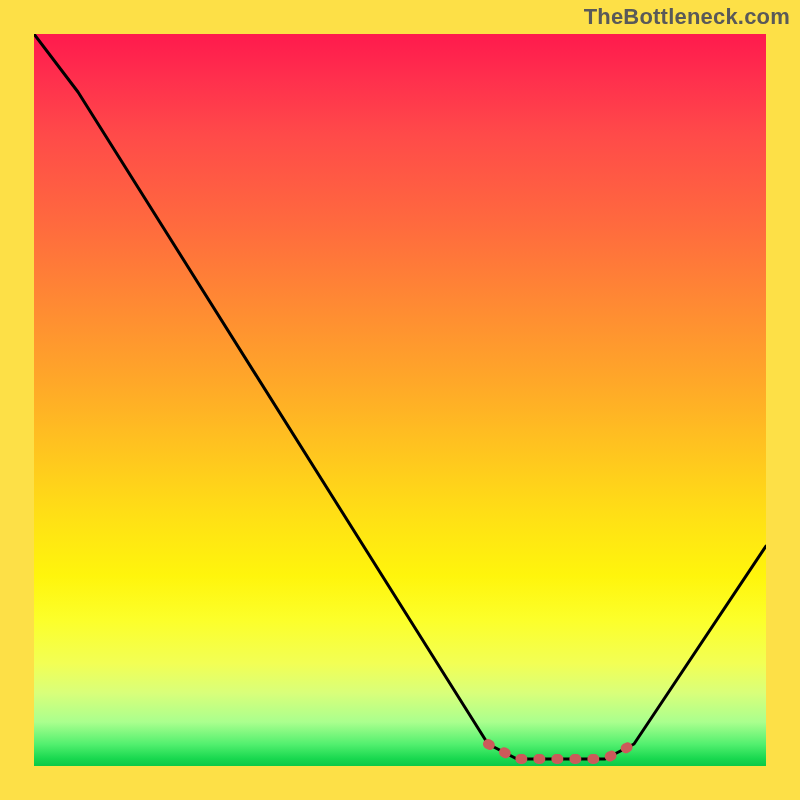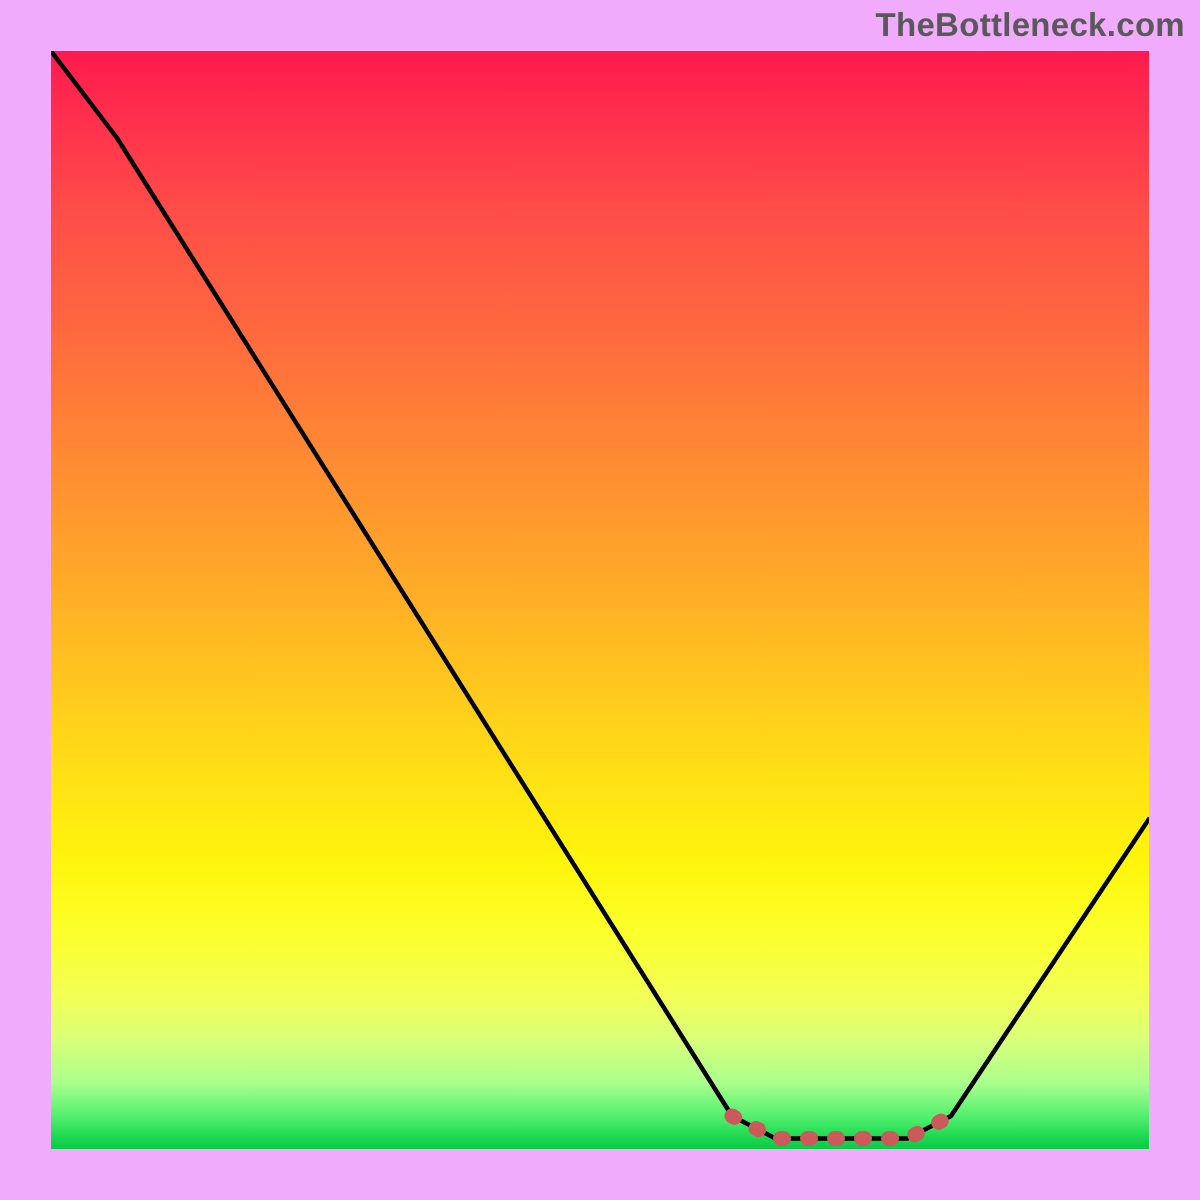--- a/index.html
+++ b/index.html
@@ -8,21 +8,21 @@
     width: 800px;
     height: 800px;
     background: #000;
     overflow: hidden;
     font-family: Arial, Helvetica, sans-serif;
   }
   .frame {
     position: relative;
     width: 800px;
     height: 800px;
-    background: #f0abfc;
+    background: #fde047;
   }
   .attribution {
     position: absolute;
     top: 4px;
     right: 10px;
     color: #595959;
     font-size: 22px;
     font-weight: 600;
     letter-spacing: 0.2px;
   }

